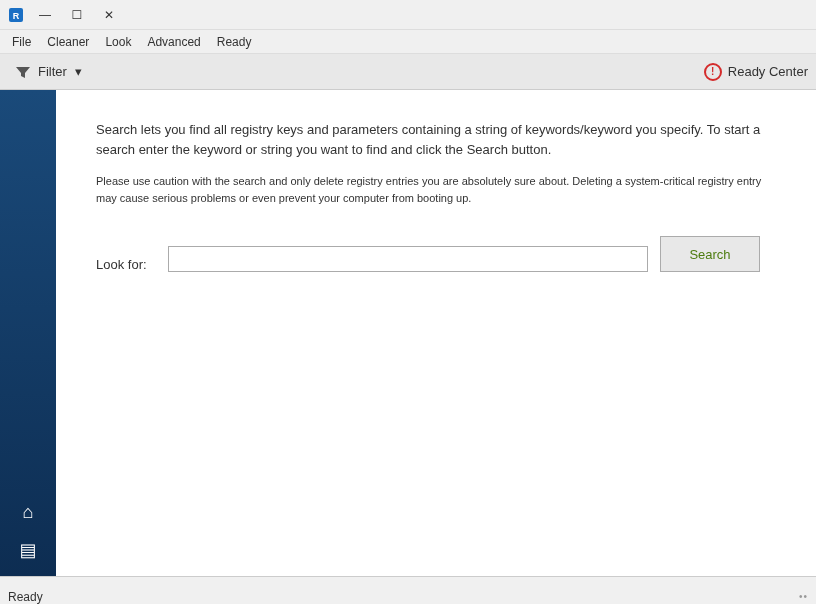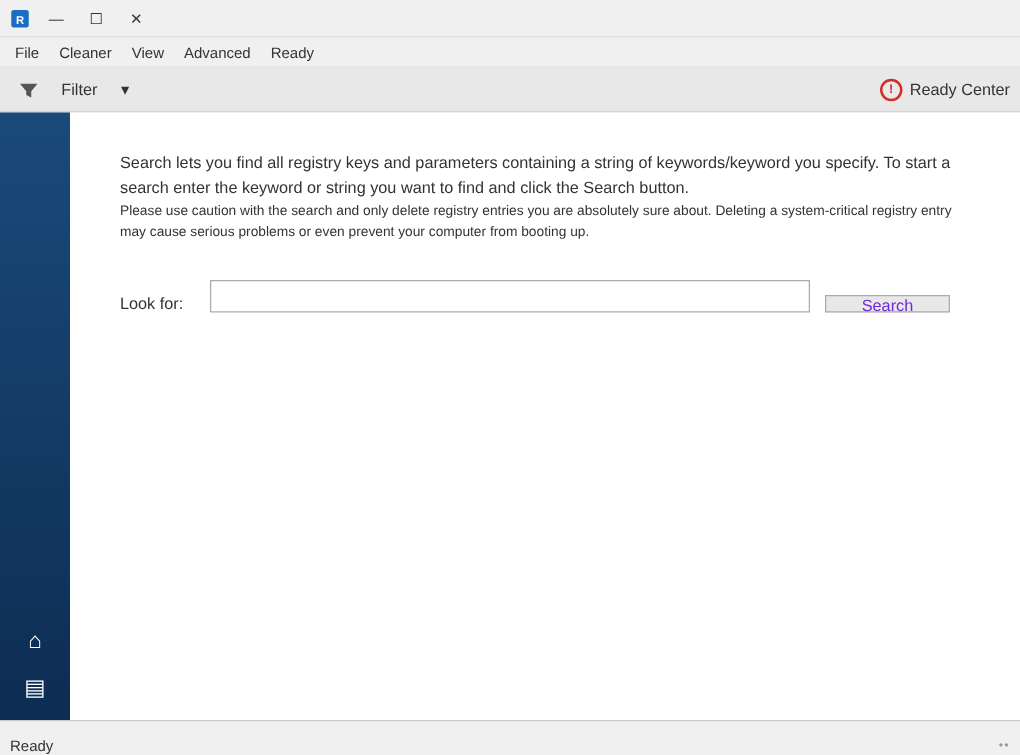--- a/index.html
+++ b/index.html
@@ -72,21 +72,21 @@
       align-items: center;
       justify-content: space-between;
       background: #e8e8e8;
       height: 36px;
       padding: 0 8px;
       border-bottom: 1px solid #ccc;
     }
     .filter-btn {
       display: flex;
       align-items: center;
-      gap: 19px;
+      gap: 8px;
       padding: 4px 8px;
       cursor: pointer;
       font-size: 13px;
       background: transparent;
       border: none;
       color: #333;
     }
     .rescue-center {
       display: flex;
       align-items: center;
@@ -142,21 +142,21 @@
       color: #1a6fc4;
       font-size: 18px;
       font-weight: 400;
       margin-bottom: 20px;
     }
 
     .description-text {
       color: #333;
       font-size: 13px;
       line-height: 1.5;
-      margin-bottom: 2px;
+      margin-bottom: 14px;
       max-width: 700px;
     }
 
     .warning-text {
       color: #333;
       font-size: 11px;
       line-height: 1.5;
       margin-bottom: 30px;
       max-width: 700px;
     }
@@ -176,26 +176,26 @@
       width: 480px;
       height: 26px;
       border: 1px solid #ababab;
       padding: 2px 6px;
       font-size: 13px;
       background: white;
       outline: none;
     }
     .search-button {
       width: 100px;
-      height: 14px;
+      height: 36px;
       background: #e8e8e8;
       border: 1px solid #ababab;
       font-size: 13px;
       cursor: pointer;
-      color: #6d28d9;
+      color: #4d7c0f;
     }
 
     
     .status-bar {
       height: 40px;
       background: #f0f0f0;
       border-top: 1px solid #ccc;
       display: flex;
       align-items: center;
       padding: 0 8px;
@@ -234,21 +234,21 @@
   <div class="title-bar-controls">
     <button class="title-bar-btn">—</button>
     <button class="title-bar-btn">☐</button>
     <button class="title-bar-btn close">✕</button>
   </div>
 </div>
 
 <div class="menu-bar">
   <span class="menu-item">File</span>
   <span class="menu-item">Cleaner</span>
-  <span class="menu-item">View</span>
+  <span class="menu-item">Look</span>
   <span class="menu-item">Advanced</span>
   <span class="menu-item">Ready</span>
 </div>
 
 <div class="toolbar">
   <button class="filter-btn">
     <svg width="14" height="14" viewBox="0 0 14 14">
       <polygon points="0,2 14,2 9,8 9,13 5,11 5,8" fill="#555"></polygon>
     </svg>
     <span>Filter</span>

